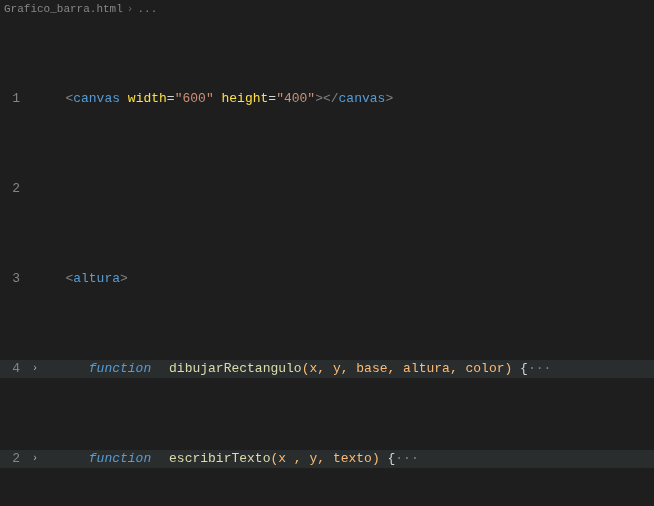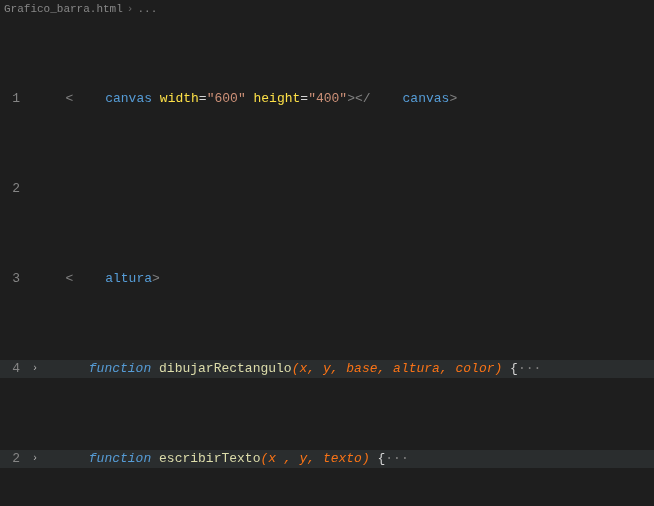--- a/index.html
+++ b/index.html
@@ -62,26 +62,26 @@
     text-align: center;
     color: #b0b0b0;
     font-size: 10px;
   }
   .code {
     flex: 1;
     white-space: pre;
   }
   
   .tag   { color: #808080; }
-  .tagn  { color: #569cd6; margin-left: 32px; }
+  .tagn  { color: #569cd6; }
   .attr  { color: #fde047; }
   .str   { color: #ce9178; }
   .kwi   { color: #569cd6; font-style: italic; }
-  .fn    { color: #dcdcaa; }
-  .varc  { color: #f97316; font-style: italic; }
+  .fn    { color: #dcdcaa; margin-left: 10px; }
+  .varc  { color: #fdba74; }
   .pun   { color: #d4d4d4; }
   .fold-dots { color: #808080; }
 </style>
 </head>
 <body>
 
 <div class="editor">
 
   <div class="breadcrumb">
     <span>Grafico_barra.html</span>

